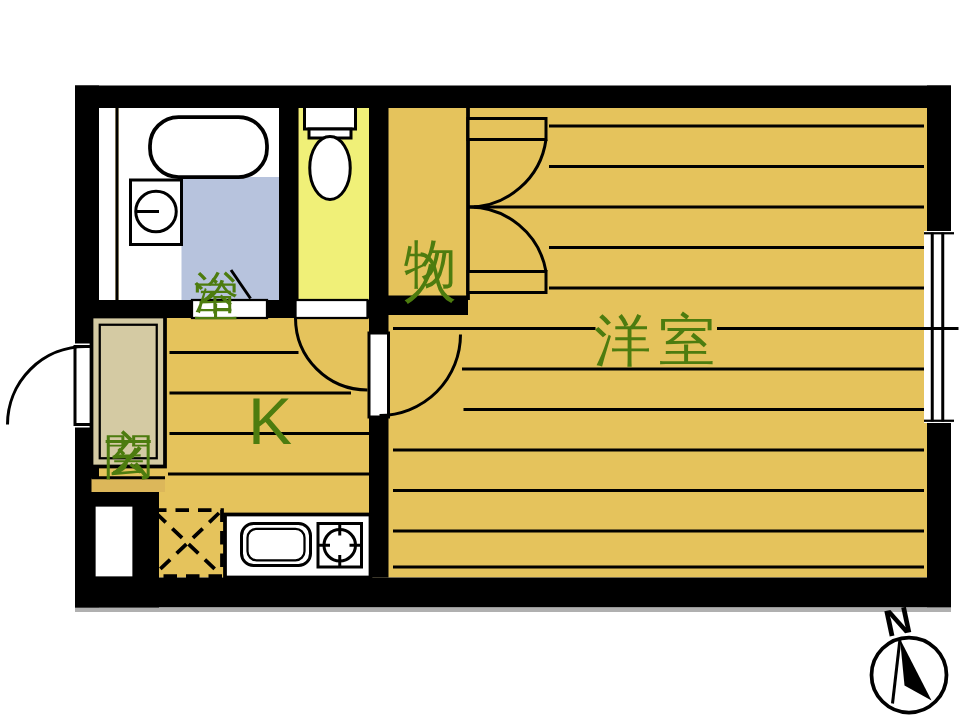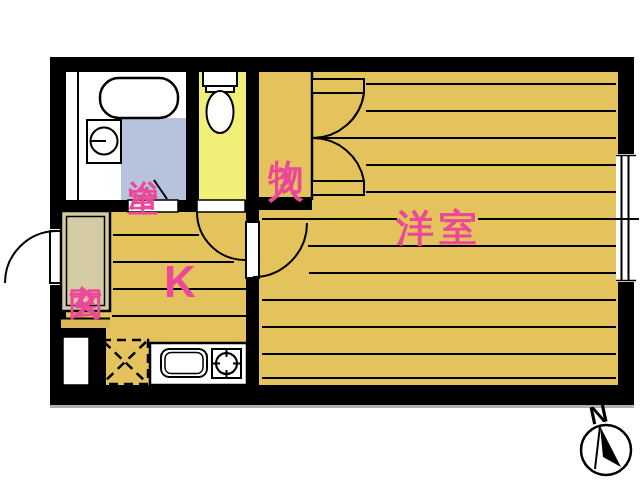--- a/index.html
+++ b/index.html
@@ -2,21 +2,21 @@
 <html><head>
 <meta charset="utf-8">
 <style>
   html,body{margin:0;padding:0;background:#fff;}
   #stage{
     position:relative;width:640px;height:480px;background:#fff;overflow:hidden;
     font-family:"Liberation Sans","DejaVu Sans",sans-serif;
   }
   #plan-svg{position:absolute;left:0;top:0;}
   .room-label{
-    position:absolute;color:#ec4899;font-weight:700;line-height:1.08;
+    position:absolute;color:#4d7c0f;font-weight:400;line-height:1.08;
     display:flex;align-items:center;justify-content:center;text-align:left;
     pointer-events:none;white-space:nowrap;
   }
   .v-label{writing-mode:vertical-rl;text-orientation:upright;}
   #bathroom-label{left:124px;top:116px;width:38px;height:86px;font-size:30px;letter-spacing:3px;}
   #closet-label{left:266px;top:90px;width:40px;height:96px;font-size:35px;letter-spacing:6px;}
   #entrance-label{left:67px;top:221px;width:38px;height:86px;font-size:32px;letter-spacing:5px;}
   #western-room-label{left:388px;top:207px;width:102px;height:44px;font-size:38px;letter-spacing:5px;}
   #kitchen-label{left:156px;top:260px;width:48px;height:44px;font-size:44px;}
 </style>

